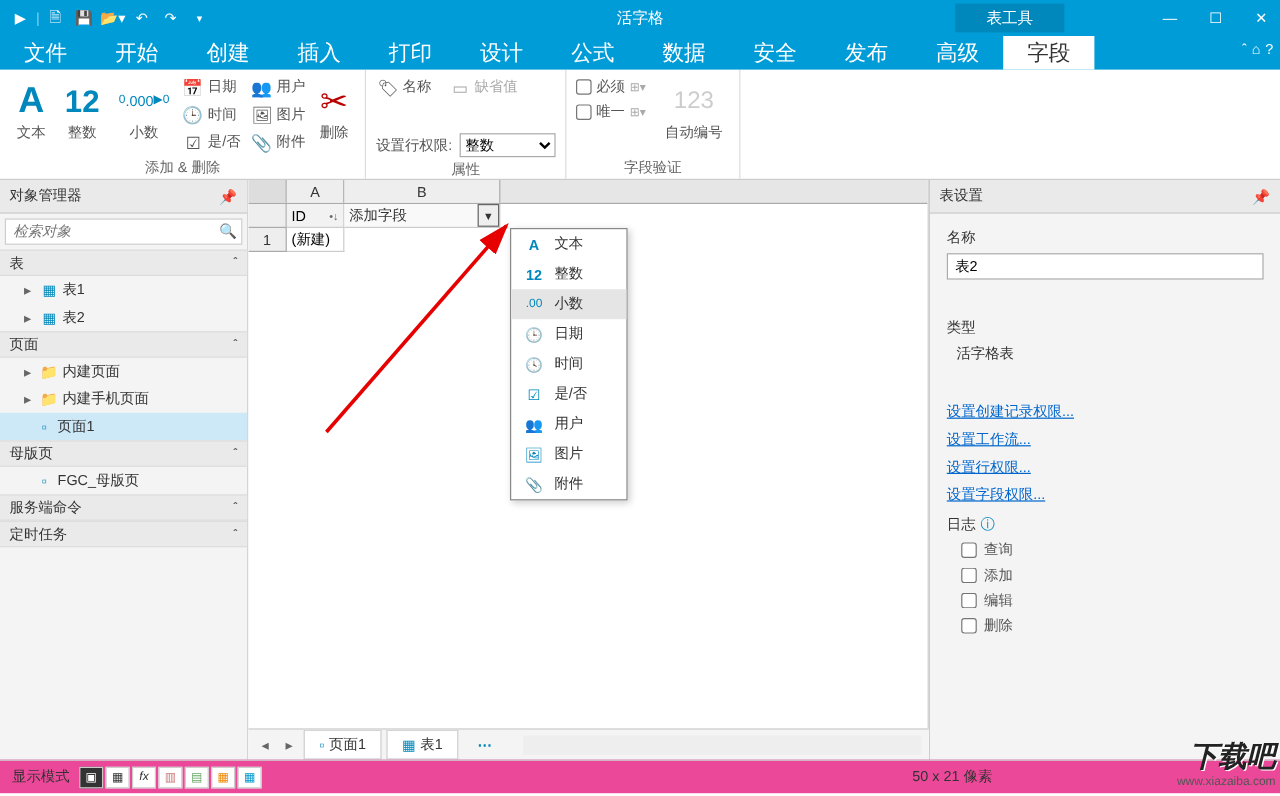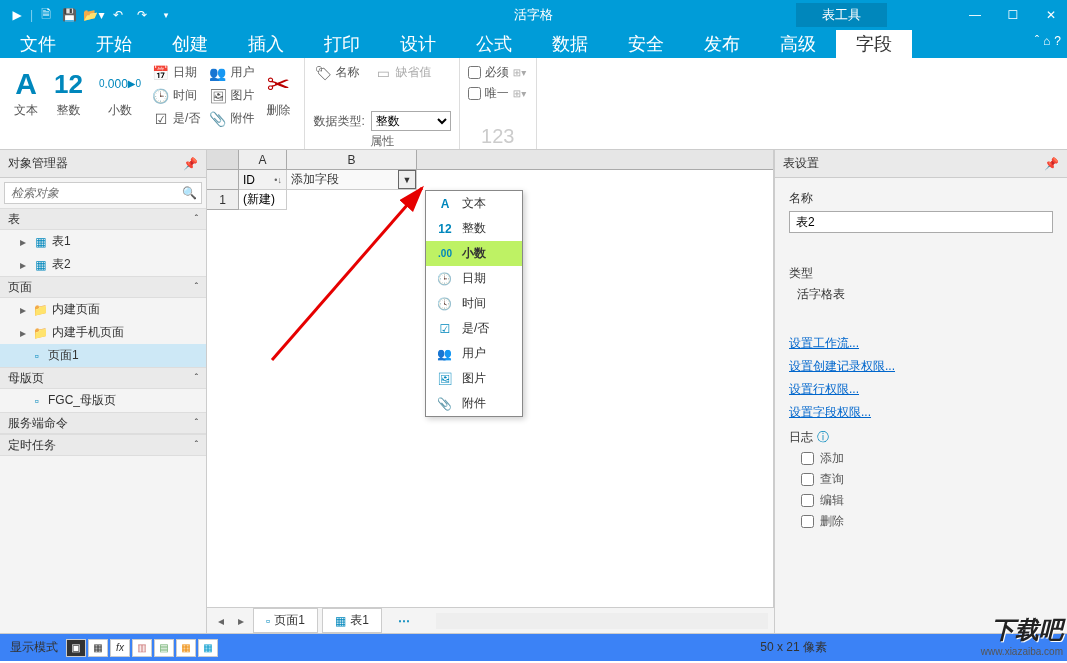--- a/index.html
+++ b/index.html
@@ -61,21 +61,21 @@
 .row-hdr { width: 32px; border-right: 1px solid #aaa; border-bottom: 1px solid #aaa; background: #eee; text-align: center; height: 20px; line-height: 20px; color: #333; }
 .grid-cell { border-right: 1px solid #ccc; border-bottom: 1px solid #ccc; height: 20px; padding: 0 4px; display: flex; align-items: center; position: relative; }
 .id-col { width: 48px; justify-content: space-between; display: flex; align-items: center; }
 .b-col { width: 130px; }
 .add-field { background: #f9f9f9; color: #333; position: relative; }
 .dd-btn { position: absolute; right: 0; top: 0; width: 18px; height: 19px; border: 1px solid #666; background: #eee; display: flex; align-items: center; justify-content: center; cursor: pointer; font-size: 9px; }
 
 
 .dropdown { position: absolute; top: 40px; left: 218px; width: 98px; background: #fff; border: 1px solid #888; box-shadow: 2px 2px 6px rgba(0,0,0,0.2); z-index: 100; }
 .dd-item { display: flex; align-items: center; gap: 8px; padding: 4px 10px; cursor: pointer; color: #333; }
-.dd-item:hover, .dd-item.hover { background: #bef264; font-weight: bold; }
+.dd-item:hover, .dd-item.hover { background: #e5e5e5; }
 .dd-item .di-icon { width: 18px; text-align: center; color: #0087bc; }
 
 
 .arrow { position: absolute; top: 30px; left: 35px; z-index: 90; pointer-events: none; }
 
 
 .sheet-tabs { height: 26px; border-top: 1px solid #ccc; display: flex; align-items: center; background: #f4f4f4; gap: 4px; padding: 0 6px; }
 .nav-btn { width: 16px; text-align: center; color: #666; cursor: pointer; }
 .sheet-tab { padding: 3px 12px; border: 1px solid #ccc; background: #fff; cursor: pointer; display: flex; align-items: center; gap: 4px; color: #333; }
 .sheet-tab.dots { color: #0087bc; font-weight: bold; border: none; background: transparent; }
@@ -85,21 +85,21 @@
 .right-panel { width: 293px; border-left: 1px solid #ccc; background: #f4f4f4; display: flex; flex-direction: column; }
 .rp-body { padding: 12px 14px; color: #333; overflow-y: auto; }
 .rp-label { margin-bottom: 4px; color: #333; }
 .rp-input { width: 100%; height: 22px; border: 1px solid #aaa; padding: 0 6px; background: #fff; }
 .rp-section { margin-top: 32px; }
 .rp-link { color: #0066cc; text-decoration: underline; cursor: pointer; display: block; margin: 6px 0; }
 .rp-log-hdr { display: flex; align-items: center; gap: 4px; margin-top: 8px; }
 .rp-chk { display: flex; align-items: center; gap: 6px; margin: 4px 0 4px 12px; color: #555; }
 
 
-.statusbar { height: 28px; background: #3b82f6; border-top: 1px solid #ccc; display: flex; align-items: center; padding: 0 10px; gap: 8px; color: #333; position: relative; }
+.statusbar { height: 28px; background: #ec4899; border-top: 1px solid #ccc; display: flex; align-items: center; padding: 0 10px; gap: 8px; color: #333; position: relative; }
 .mode-btns { display: flex; gap: 2px; }
 .mode-btn { width: 20px; height: 18px; border: 1px solid #ccc; background: #fff; display: flex; align-items: center; justify-content: center; cursor: pointer; font-size: 10px; }
 .status-right { position: absolute; right: 240px; color: #333; }
 
 
 .watermark { position: absolute; right: 4px; bottom: 6px; text-align: right; color: #333; z-index: 200; }
 .watermark .wm1 { font-size: 24px; font-weight: bold; font-style: italic; color: #222; text-shadow: 1px 1px 0 #fff; }
 .watermark .wm2 { font-size: 10px; color: #555; }
 
 .pin-icon { color: #666; }
@@ -191,45 +191,46 @@
         <div class="mini-btn">
             <span class="mini-icon">📎</span>
             <span>附件</span>
           </div>
       </div>
       <div class="big-btn">
           <div class="icon" style="color:#b00">✂</div>
           <div class="lbl">删除</div>
         </div>
     </div>
+    <div class="group-label">添加 &amp; 删除</div>
   </div>
 
   <div class="ribbon-group">
     <div class="group-body" style="flex-direction:column;gap:2px">
       <div style="display:flex;gap:12px">
         <div class="mini-btn">
             <span class="mini-icon">🏷</span>
             <span>名称</span>
           </div>
         <div class="mini-btn" style="color:#aaa">
             <span class="mini-icon" style="color:#aaa">▭</span>
             <span>缺省值</span>
           </div>
       </div>
       <div style="height:22px"></div>
       <div class="prop-row">
-        <span>数据类型:</span>
+        <span>设置行权限:</span>
         <select><option>整数</option></select>
       </div>
     </div>
     <div class="group-label">属性</div>
   </div>
 
   <div class="ribbon-group">
-    <div class="group-body" style="flex-direction:column;gap:10px">
+    <div class="group-body" style="flex-direction:row;gap:10px">
       <div>
         <div class="chk-row">
             <input type="checkbox" style="">
             <span>必须</span>
             <span style="color:#aaa;font-size:10px">⊞▾</span>
           </div>
         <div class="chk-row">
             <input type="checkbox" style="">
             <span>唯一</span>
             <span style="color:#aaa;font-size:10px">⊞▾</span>
@@ -401,36 +402,36 @@
         <span class="pin-icon">📌</span>
       </div>
     <div class="rp-body">
       <div class="rp-label">名称</div>
       <input class="rp-input" value="表2" style="">
       <div class="rp-section">
         <div class="rp-label">类型</div>
         <div style="padding-left:8px;color:#333">活字格表</div>
       </div>
       <div class="rp-section">
+        <a class="rp-link">设置创建记录权限...</a>
         <a class="rp-link">设置工作流...</a>
-        <a class="rp-link">设置创建记录权限...</a>
         <a class="rp-link">设置行权限...</a>
         <a class="rp-link">设置字段权限...</a>
       </div>
       <div class="rp-log-hdr">
           <span>日志</span>
           <span style="color:#0087bc">ⓘ</span>
         </div>
       <div class="rp-chk">
           <input type="checkbox" style="">
-          <span>添加</span>
+          <span>查询</span>
         </div>
       <div class="rp-chk">
           <input type="checkbox" style="">
-          <span>查询</span>
+          <span>添加</span>
         </div>
       <div class="rp-chk">
           <input type="checkbox" style="">
           <span>编辑</span>
         </div>
       <div class="rp-chk">
           <input type="checkbox" style="">
           <span>删除</span>
         </div>
     </div>

